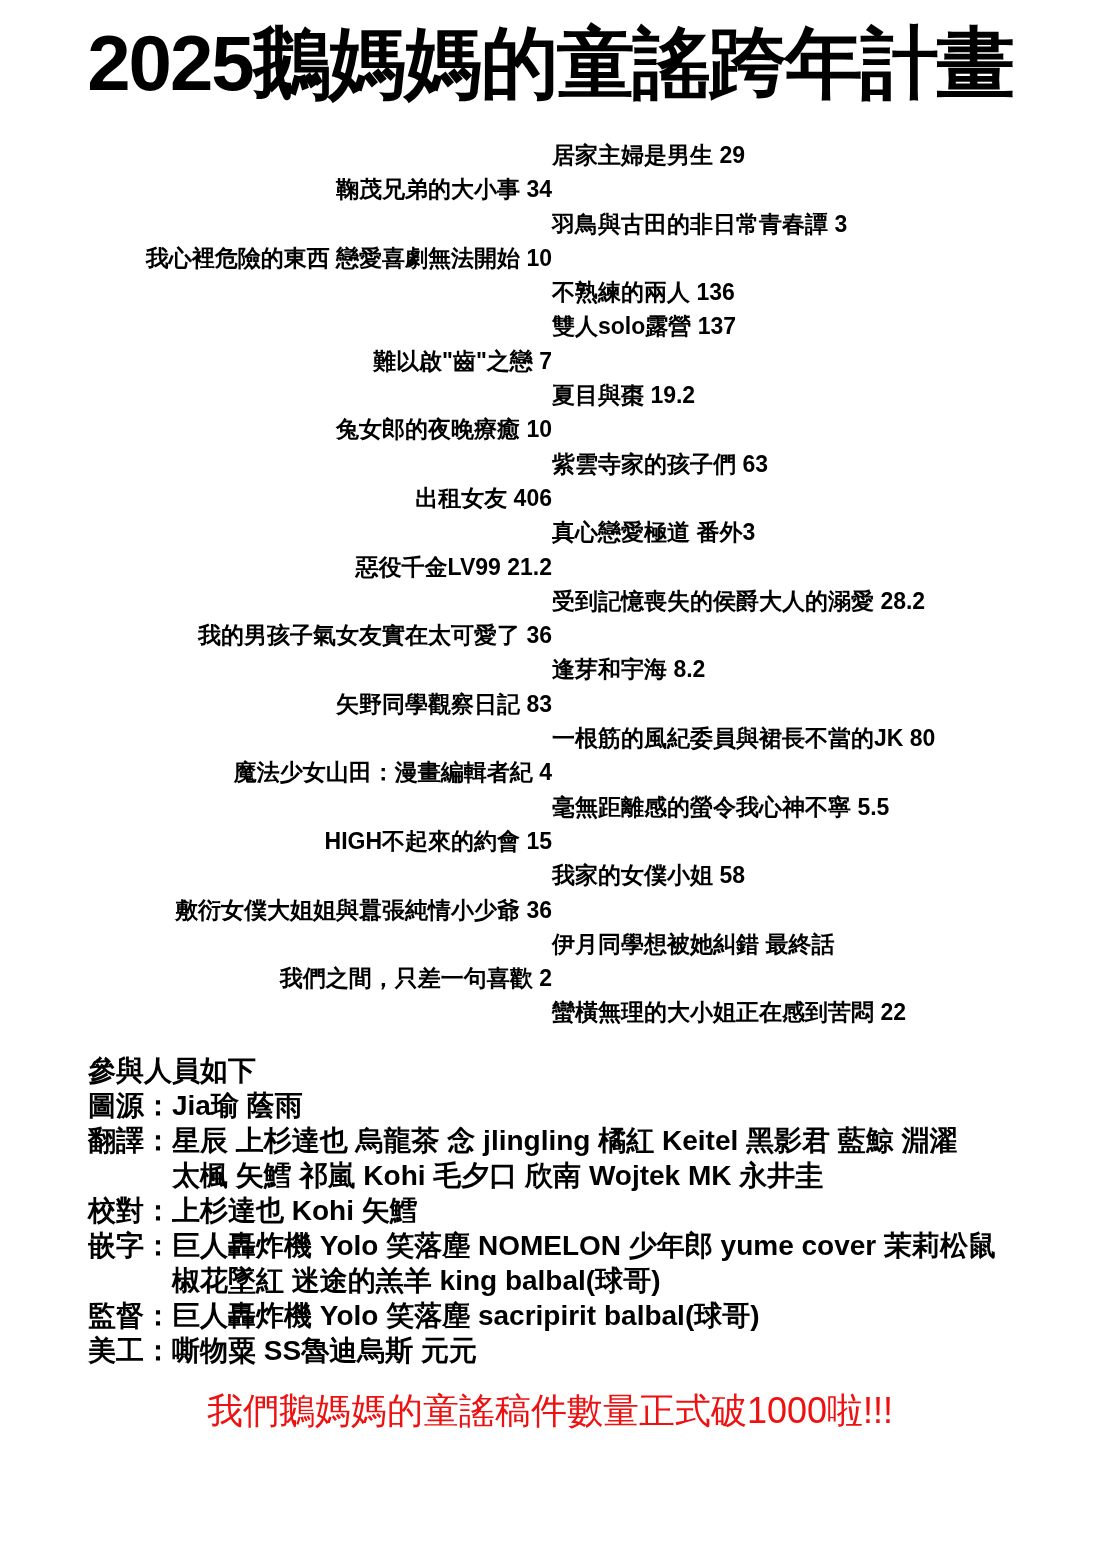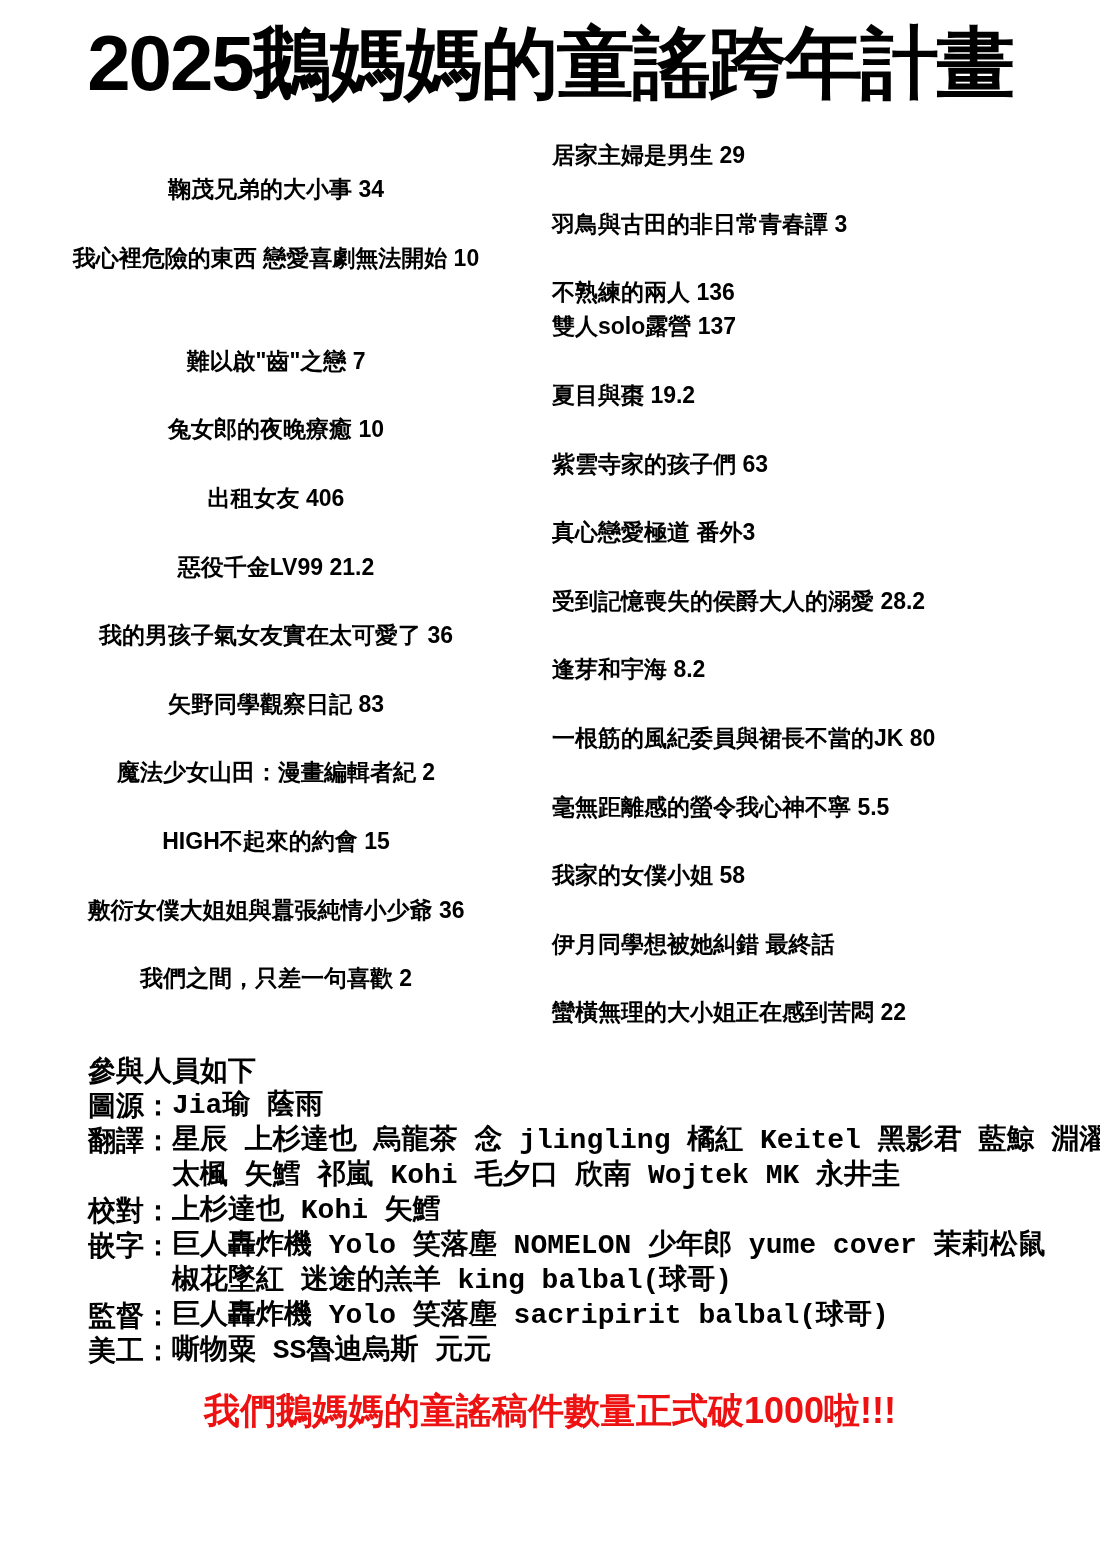--- a/index.html
+++ b/index.html
@@ -21,39 +21,39 @@
     letter-spacing: -2px;
     white-space: nowrap;
   }
   .schedule { margin-top: 28px; }
   .sched-row {
     font-size: 23px;
     line-height: 34.3px;
     white-space: nowrap;
     font-weight: 700;
   }
-  .sched-row.left  { width: 552px; text-align: center; }
+  .sched-row.left  { width: 552px; text-align: right; }
   .sched-row.right { padding-left: 552px; text-align: left; }
   .credits {
     margin: 23px 20px 0 88px;
     font-size: 28px;
     line-height: 35px;
     font-weight: 700;
   }
   .credits-heading { white-space: nowrap; }
   .credit-row { display: flex; align-items: flex-start; }
   .credit-label { flex: 0 0 auto; white-space: nowrap; }
   .credit-lines { flex: 1 1 auto; }
-  .credit-line { white-space: nowrap; font-family: Liberation Mono, monospace; }
+  .credit-line { white-space: nowrap; }
   .announcement {
     margin-top: 18px;
     text-align: center;
     font-size: 36px;
     line-height: 49px;
-    font-weight: 700;
+    font-weight: 400;
     color: #ee1111;
     white-space: nowrap;
   }
 </style>
 </head>
 <body>
 
 <div>
 
   <h1 class="title">2025鵝媽媽的童謠跨年計畫</h1>
@@ -70,21 +70,21 @@
     <div class="sched-row left">兔女郎的夜晚療癒 10</div>
     <div class="sched-row right">紫雲寺家的孩子們 63</div>
     <div class="sched-row left">出租女友 406</div>
     <div class="sched-row right">真心戀愛極道 番外3</div>
     <div class="sched-row left">惡役千金LV99 21.2</div>
     <div class="sched-row right">受到記憶喪失的侯爵大人的溺愛 28.2</div>
     <div class="sched-row left">我的男孩子氣女友實在太可愛了 36</div>
     <div class="sched-row right">逢芽和宇海 8.2</div>
     <div class="sched-row left">矢野同學觀察日記 83</div>
     <div class="sched-row right">一根筋的風紀委員與裙長不當的JK 80</div>
-    <div class="sched-row left">魔法少女山田：漫畫編輯者紀 2</div>
+    <div class="sched-row left">魔法少女山田：漫畫編輯者紀 4</div>
     <div class="sched-row right">毫無距離感的螢令我心神不寧 5.5</div>
     <div class="sched-row left">HIGH不起來的約會 15</div>
     <div class="sched-row right">我家的女僕小姐 58</div>
     <div class="sched-row left">敷衍女僕大姐姐與囂張純情小少爺 36</div>
     <div class="sched-row right">伊月同學想被她糾錯 最終話</div>
     <div class="sched-row left">我們之間，只差一句喜歡 2</div>
     <div class="sched-row right">蠻橫無理的大小姐正在感到苦悶 22</div>
   </div>
 
   <div class="credits">

